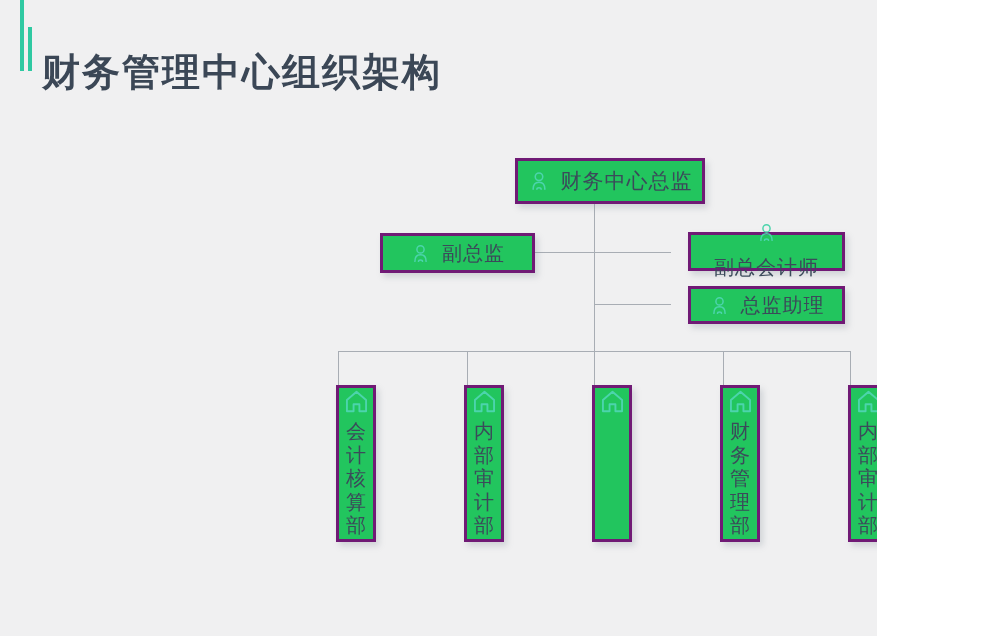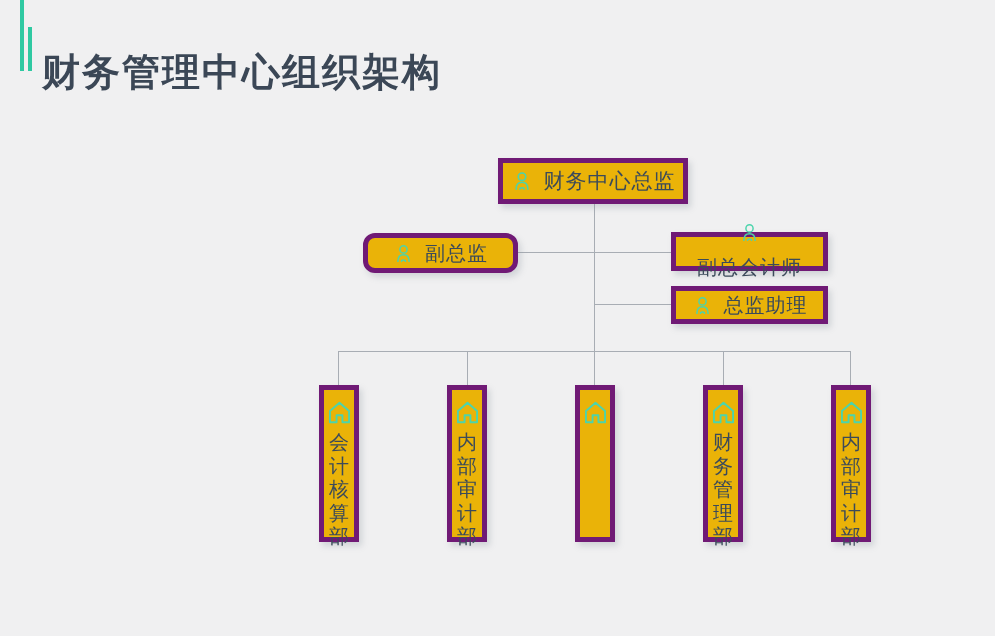--- a/index.html
+++ b/index.html
@@ -1,18 +1,18 @@
 <!DOCTYPE html>
 <html><head>
 <meta charset="utf-8">
 <style>
   html,body{margin:0;padding:0;}
   .stage{
     position:relative;
-    width:995px;height:636px;
+    width:877px;height:636px;
     background:#f0f0f1;
     overflow:hidden;
     font-family:"DejaVu Sans","Liberation Sans",sans-serif;
     color:#3b4a5a;
   }
   
   .accent-bar{position:absolute;background:#2fc9a2;}
   .bar-tall{left:20px;top:0;width:4px;height:71px;}
   .bar-short{left:28px;top:27px;width:4px;height:44px;}
   .page-title{
@@ -27,41 +27,41 @@
   .l-row2        {left:595px;top:304px;width:76px;height:1px;}
   .l-branch      {left:339px;top:351px;width:512px;height:1px;}
   .l-drop1{left:338px;top:351px;width:1px;height:34px;}
   .l-drop2{left:467px;top:351px;width:1px;height:34px;}
   .l-drop3{left:594px;top:351px;width:1px;height:34px;}
   .l-drop4{left:723px;top:351px;width:1px;height:34px;}
   .l-drop5{left:850px;top:351px;width:1px;height:34px;}
   
   .node{
     position:absolute;
-    background:#eab308;
-    border:5px solid #701a75;
+    background:#22c55e;
+    border:3px solid #701a75;
     box-sizing:border-box;
     box-shadow:3px 4px 6px rgba(130,140,150,0.28);
+    margin-left:17px;
   }
   .h-node{
     display:flex;align-items:center;justify-content:center;
     gap:11px;
   }
   .h-node .label{
     font-size:20px;letter-spacing:1px;white-space:nowrap;
   }
   .n-root    {left:498px;top:158px;width:190px;height:46px;}
   .n-root .label{font-size:21px;}
-  .n-deputy1 {left:363px;top:233px;width:155px;height:40px;border-radius:12px;}
+  .n-deputy1 {left:363px;top:233px;width:155px;height:40px;}
   .n-deputy2 {left:671px;top:232px;width:157px;height:39px;flex-direction:column;}
   .n-deputy3 {left:671px;top:286px;width:157px;height:38px;}
   .v-node{
     top:385px;width:40px;height:157px;
     display:flex;flex-direction:column;align-items:center;
-    padding-top:9px;
   }
   .n-dept1{left:319px;}
   .n-dept2{left:447px;}
   .n-dept3{left:575px;}
   .n-dept4{left:703px;}
   .n-dept5{left:831px;}
   .vlabel{
     margin-top:5px;
     width:22px;
     font-size:20px;line-height:23.5px;

